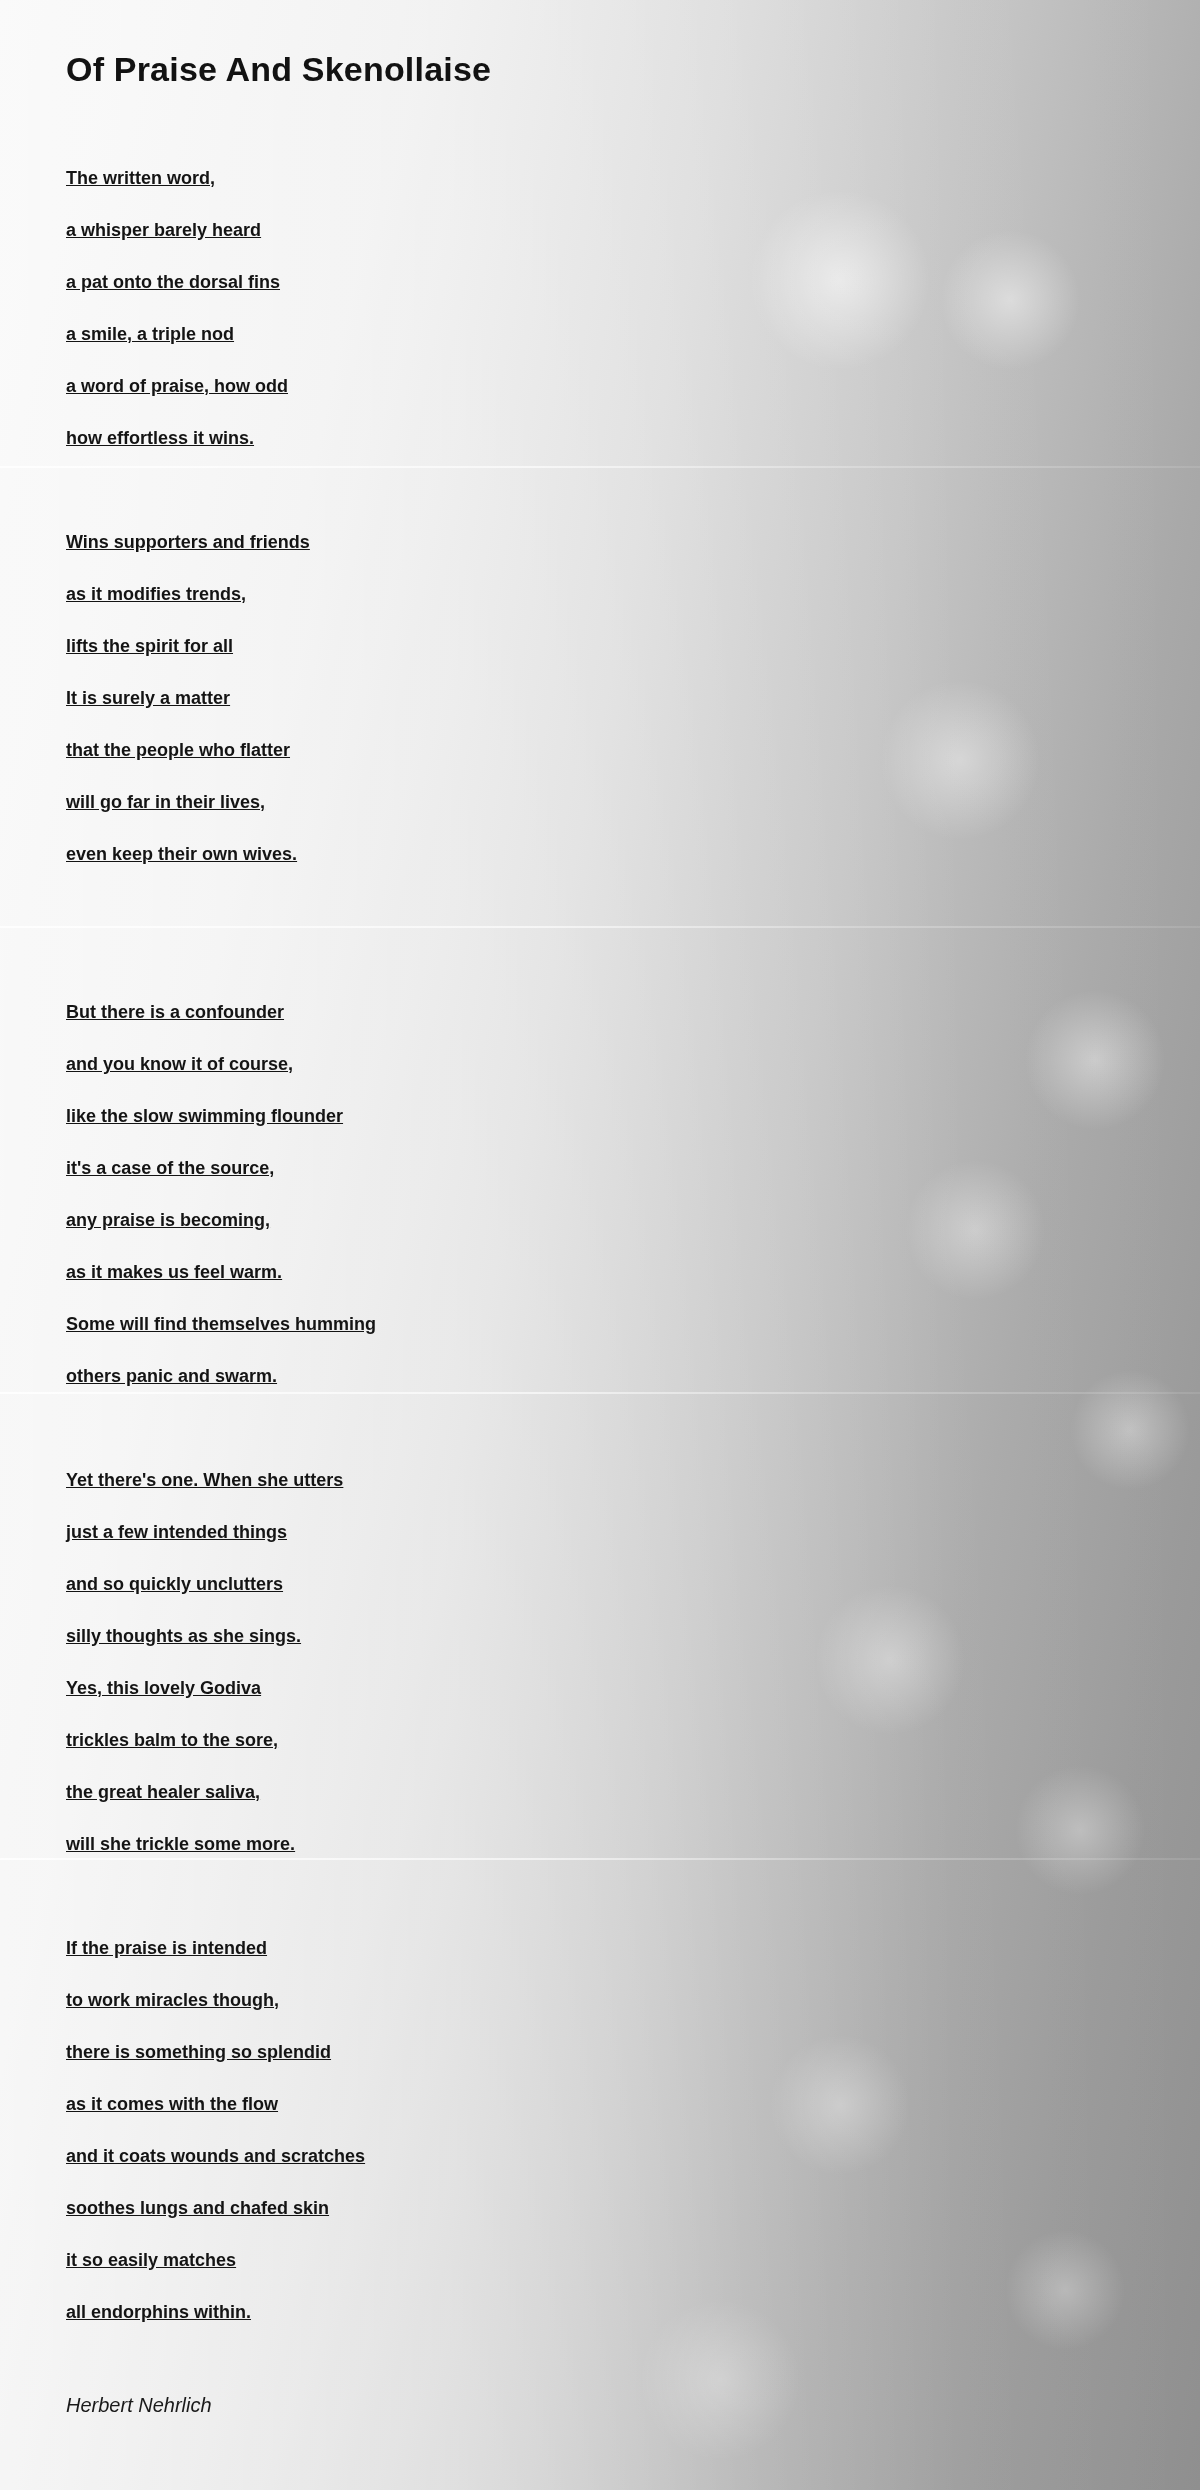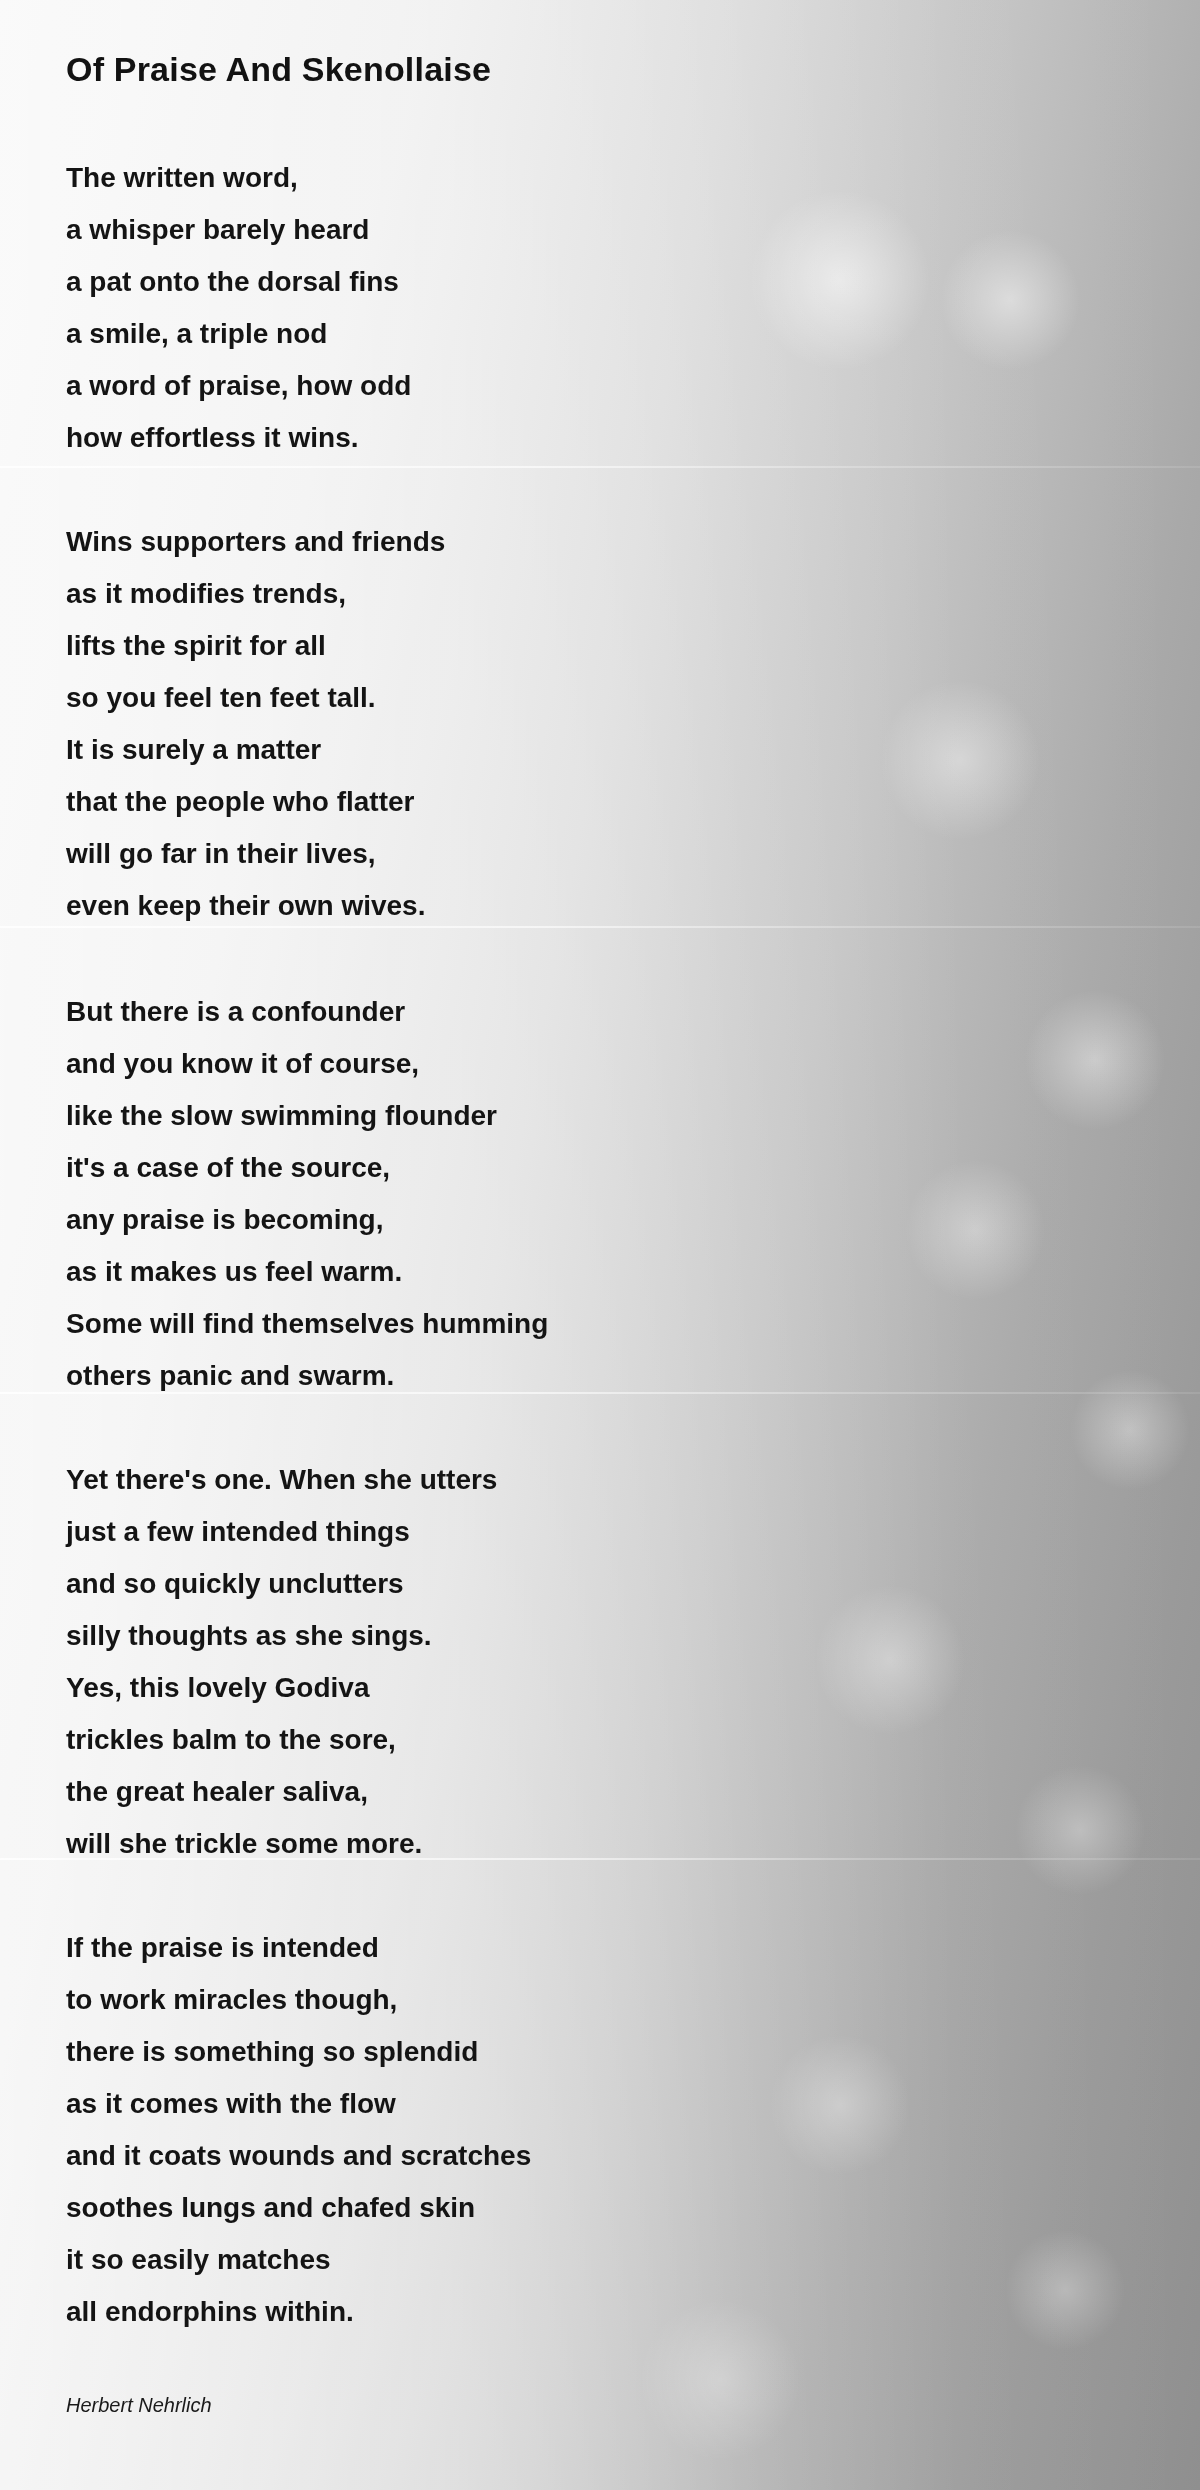--- a/index.html
+++ b/index.html
@@ -62,25 +62,26 @@
     font-weight: bold;
     color: #121212;
     letter-spacing: 0.2px;
   }
 
   .stanza {
     position: absolute;
     left: 66px;
   }
   .line {
-    font-size: 28px;
+    font-size: 18px;
     font-weight: bold;
     color: #141414;
     line-height: 52px;
     white-space: pre;
+    text-decoration: underline;
   }
   .author {
     position: absolute;
     left: 66px;
     font-size: 20px;
     font-style: italic;
     color: #1a1a1a;
     font-weight: normal;
   }
 </style>
@@ -109,21 +110,20 @@
       <div class="line">a pat onto the dorsal fins</div>
       <div class="line">a smile, a triple nod</div>
       <div class="line">a word of praise, how odd</div>
       <div class="line">how effortless it wins.</div>
     </div>
 
     <div class="stanza" style="top:516px;">
       <div class="line">Wins supporters and friends</div>
       <div class="line">as it modifies trends,</div>
       <div class="line">lifts the spirit for all</div>
-      <div class="line">so you feel ten feet tall.</div>
       <div class="line">It is surely a matter</div>
       <div class="line">that the people who flatter</div>
       <div class="line">will go far in their lives,</div>
       <div class="line">even keep their own wives.</div>
     </div>
 
     <div class="stanza" style="top:986px;">
       <div class="line">But there is a confounder</div>
       <div class="line">and you know it of course,</div>
       <div class="line">like the slow swimming flounder</div>

